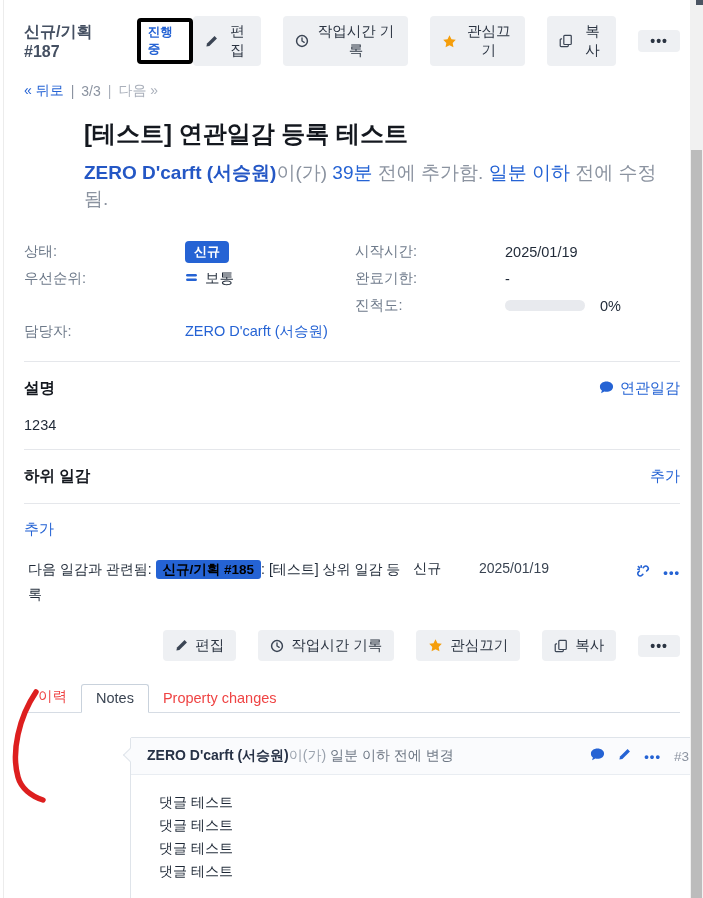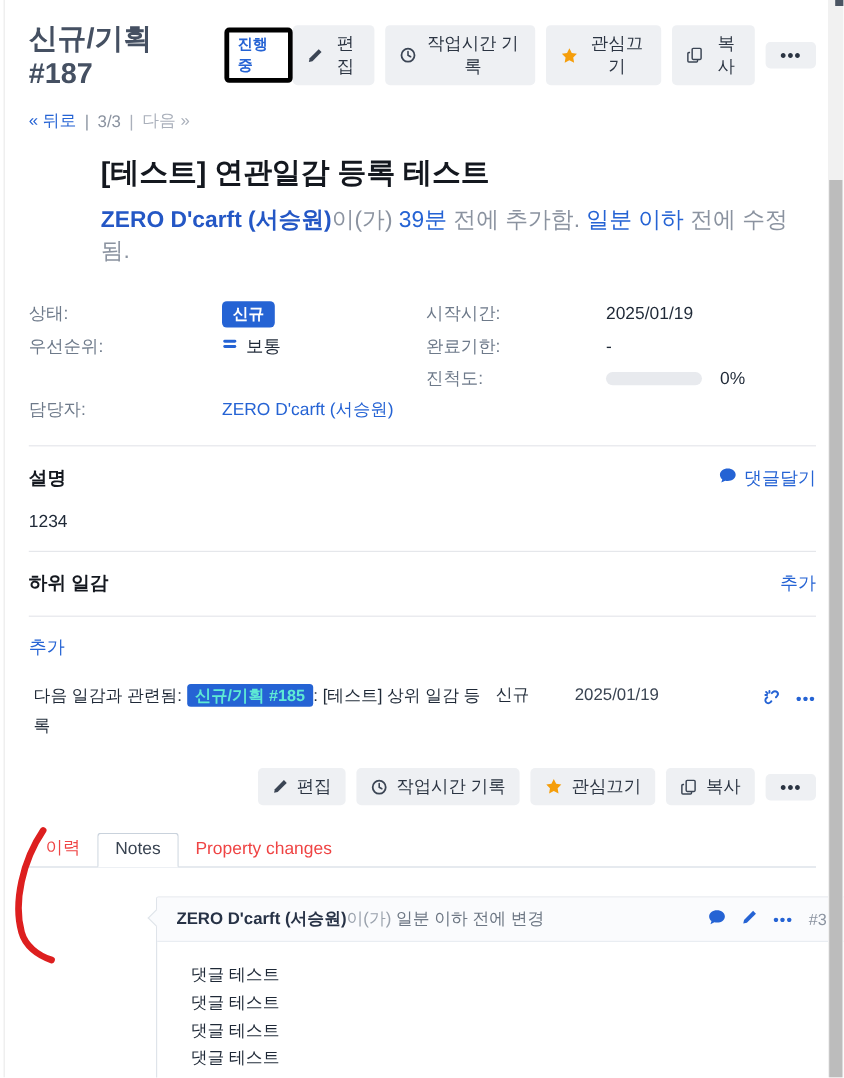--- a/index.html
+++ b/index.html
@@ -9,24 +9,24 @@
   .edge-line { position:absolute; left:3px; top:0; bottom:0; width:1px; background:#ececec; }
   .container { position:relative; margin:0 23px 0 24px; }
 
   a, .link { color:#2563d4; text-decoration:none; cursor:pointer; }
   .muted { color:#8b93a0; }
   .light { color:#aab0bb; }
 
   
   .header-row { display:flex; align-items:center; justify-content:space-between; padding-top:16px; }
   .hdr-left { display:flex; align-items:center; gap:12px; }
-  .page-title { font-size:24px; font-weight:bold; color:#455062; }
+  .page-title { font-size:16px; font-weight:bold; color:#455062; }
   .pill { font-size:12.5px; font-weight:bold; color:#2563d4; border:4px solid #000000; border-radius:4px; padding:2px 7px; background:#fff; }
 
-  .btn-row { display:flex; align-items:center; gap:9px; }
+  .btn-row { display:flex; align-items:center; gap:22px; }
   .btn { display:flex; align-items:center; gap:7px; background:#eef0f3; border:none; border-radius:4px;
          padding:6px 12px; font-size:14.5px; color:#2b3442; cursor:pointer; font-family:inherit; }
   .btn .dots { font-weight:bold; letter-spacing:1px; font-size:14px; line-height:10px; }
   .btn svg { display:block; }
 
   
   .nav-row { margin-top:16px; font-size:14px; display:flex; gap:7px; align-items:center; }
   .nav-row .back { font-weight:normal; }
 
   
@@ -55,21 +55,21 @@
   .sec-row { display:flex; align-items:center; justify-content:space-between; margin-top:16px; }
   .sec-title { font-size:15.5px; font-weight:bold; color:#14181f; display:flex; align-items:center; gap:8px; }
   .sec-link { font-size:15px; display:flex; align-items:center; gap:6px; }
   .desc-body { margin-top:18px; font-size:14.5px; }
   .count-badge { background:#eef1f5; color:#2563d4; font-size:13px; font-weight:bold; border-radius:3px; padding:2px 8px; }
   .sec-sub { font-weight:normal; font-size:14.5px; color:#2b3442; }
 
   
   .rel-row { display:flex; align-items:flex-start; margin-top:18px; font-size:14px; }
   .rel-text { width:402px; padding-left:4px; line-height:24px; }
-  .rel-badge { background:#2563d4; color:#5eead4; font-weight:bold; border-radius:3px; padding:2px 7px; font-size:13.5px;margin-top:34px; }
+  .rel-badge { background:#2563d4; color:#000000; font-weight:bold; border-radius:3px; padding:2px 7px; font-size:13.5px;margin-top:34px; }
   .rel-status { width:68px; padding-top:3px; }
   .rel-date { width:76px; padding-top:3px; color:#3a4452; }
   .rel-bar { width:67px; margin:8px 0 0 2px; }
   .rel-bar .progressbar { width:67px; height:10px; }
   .rel-actions { display:flex; align-items:center; gap:12px; margin-left:16px; padding-top:6px; }
   .rel-actions .dots { color:#2563d4; font-weight:bold; letter-spacing:1px; font-size:13px; }
 
   .btn-row.bottom { justify-content:flex-end; margin-top:24px; }
 
   
@@ -219,21 +219,21 @@
     </div>
 
     <hr class="divider">
 
     <div class="sec-row">
       <span class="sec-title">설명</span>
       <span class="sec-link">
         <span><svg width="15" height="15" viewBox="0 0 16 16" fill="#2563d4">
               <path d="M8 1.6c3.9 0 7 2.4 7 5.5s-3.1 5.5-7 5.5c-.8 0-1.6-.1-2.3-.3L2.2 14l.9-2.7C1.8 10.2 1 8.8 1 7.1 1 4 4.1 1.6 8 1.6z"></path>
             </svg></span>
-        <span class="link">댓글달기</span>
+        <span class="link">연관일감</span>
       </span>
     </div>
     <div class="desc-body">1234</div>
 
     <hr class="divider">
 
     <div class="sec-row">
       <span class="sec-title">하위 일감</span>
       <span class="sec-link link">추가</span>
     </div>

